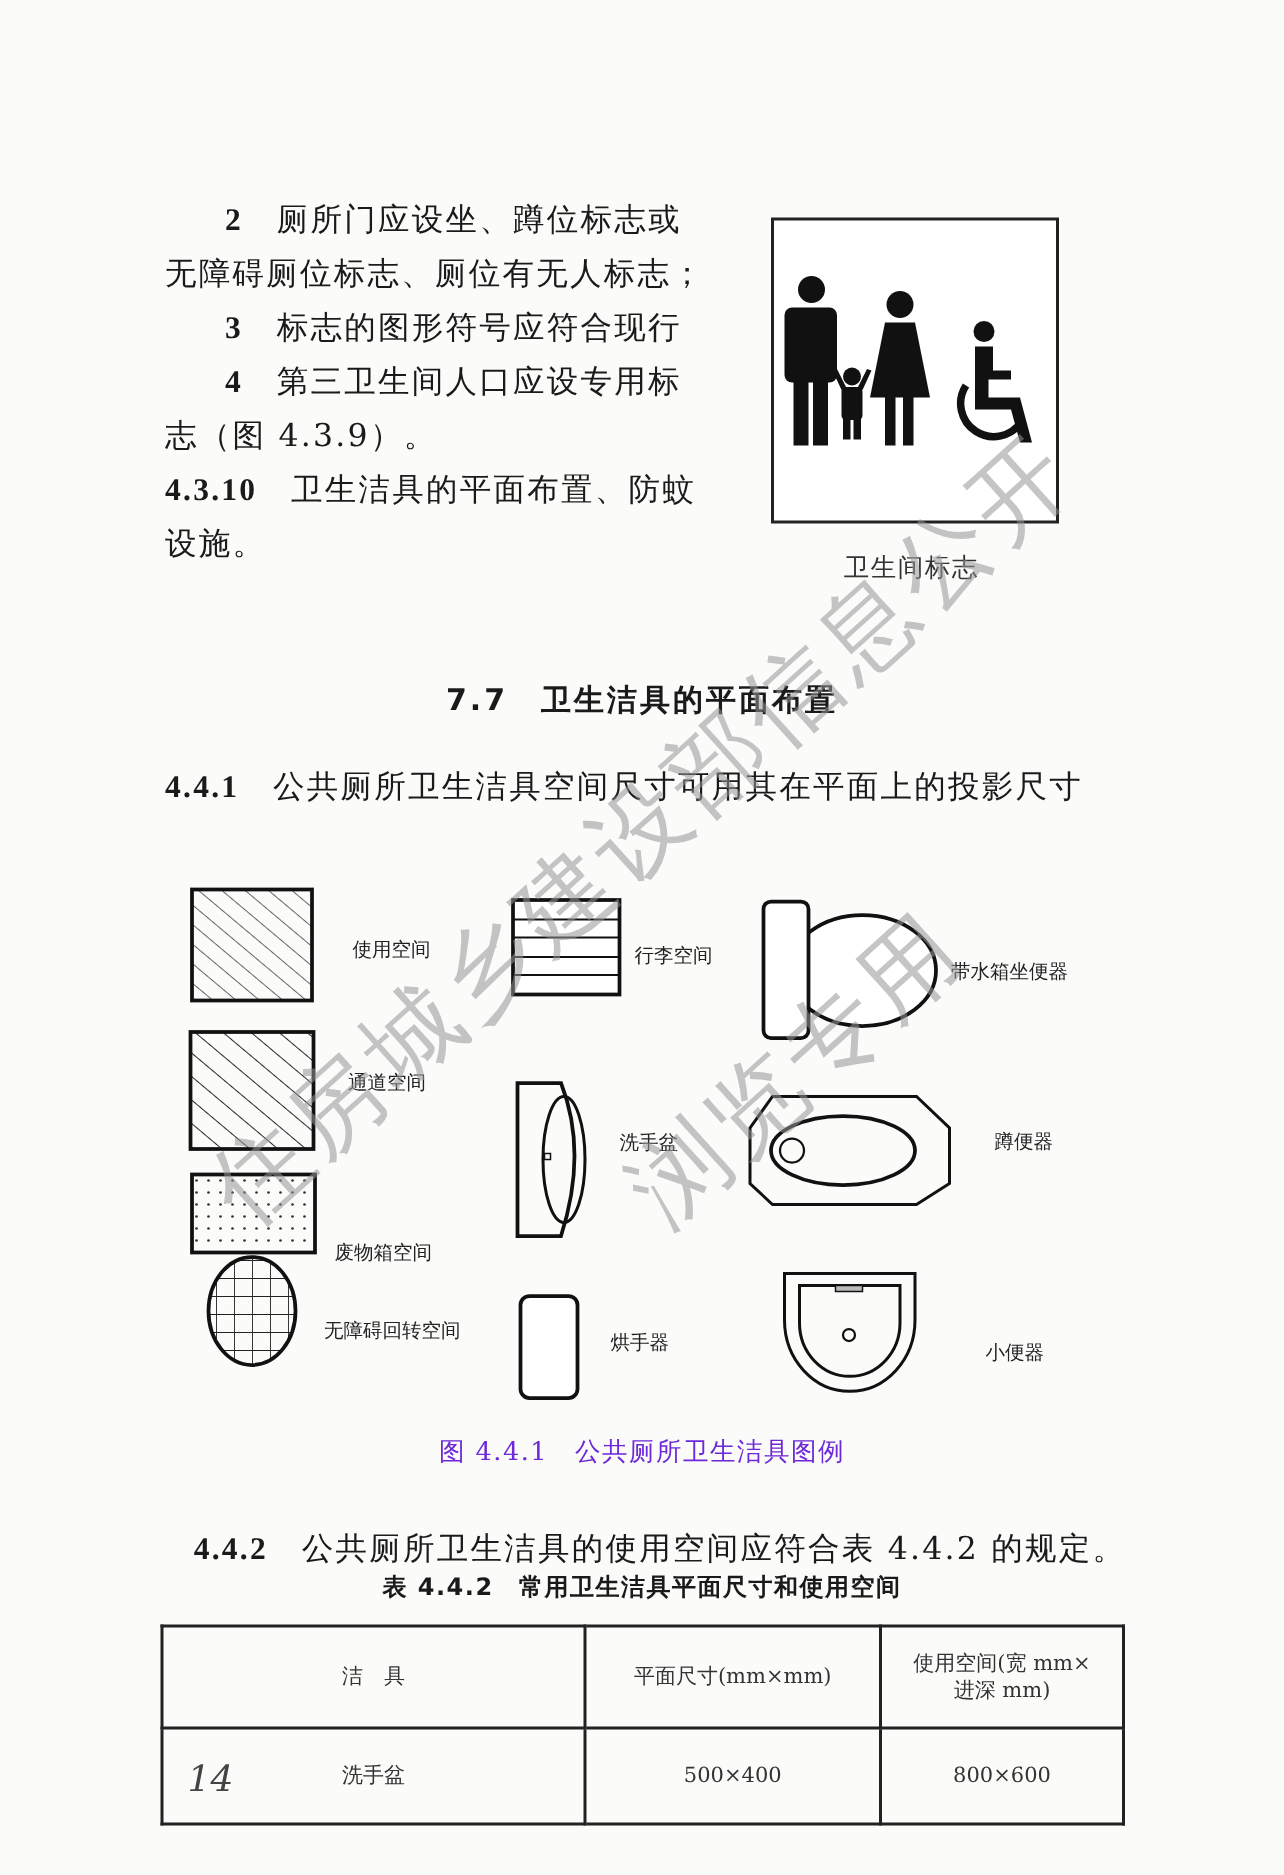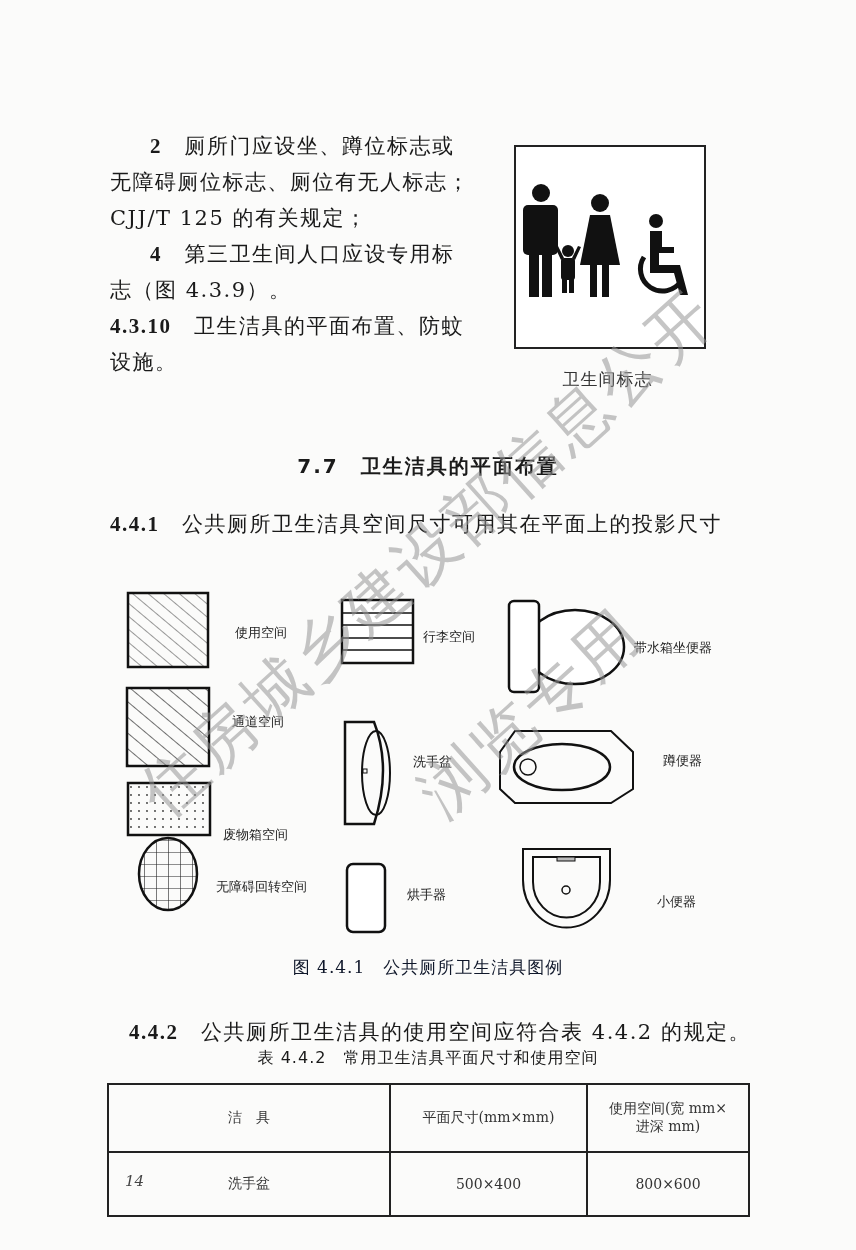--- a/index.html
+++ b/index.html
@@ -6,36 +6,36 @@
   body { width:856px; height:1250px; background:#fbfbfa; position:relative; overflow:hidden;
          font-family:"DejaVu Serif","Liberation Serif",serif; color:#1a1a1a; }
   .abs { position:absolute; }
   .para { font-size:21px; line-height:36px; letter-spacing:1.5px; }
   .bold-num { font-weight:bold; font-family:"Liberation Serif",serif; }
   .sign-box { left:514px; top:145px; width:188px; height:200px; border:2px solid #222; background:#fff; }
   .caption-sm { font-size:17px; color:#333; text-align:center; line-height:30px; letter-spacing:1px; }
   .section-title { left:0; width:856px; top:453px; text-align:center; font-size:20px; font-weight:bold;
                    font-family:"DejaVu Sans",sans-serif; letter-spacing:2px; }
   .legend-label { font-size:13px; color:#222; font-family:Liberation Sans, sans-serif; }
-  .fig-caption { left:0; width:856px; top:956px; text-align:center; font-size:17px; color:#0f172a; letter-spacing:1px; }
-  .tbl-title { left:0; width:856px; top:1048px; text-align:center; font-size:16px; font-weight:normal;
+  .fig-caption { left:0; width:856px; top:956px; text-align:center; font-size:17px; color:#6d28d9; letter-spacing:1px; }
+  .tbl-title { left:0; width:856px; top:1048px; text-align:center; font-size:16px; font-weight:bold;
                font-family:"DejaVu Sans",sans-serif; letter-spacing:1px; }
   table.spec { position:absolute; left:107px; top:1083px; width:643px; border-collapse:collapse; font-size:14px; }
   table.spec td { border:2px solid #222; height:32px; text-align:center; color:#333; padding:15px; }
-  .page-num { left:125px; top:1172px; font-size:15px; font-style:italic; color:#444; }
+  .page-num { left:125px; top:1172px; font-size:24px; font-style:italic; color:#444; }
   .wm { position:absolute; color:rgba(150,150,150,0.55); font-size:64px; font-family:"DejaVu Serif",serif;
         white-space:nowrap; transform-origin:left center; pointer-events:none; letter-spacing:4px; }
 </style>
 </head>
 <body>
 
 <div class="abs para" style="left:110px;top:128px;width:370px;">
   <div style="padding-left:40px;"><span class="bold-num">2</span>　<span>厕所门应设坐、蹲位标志或</span></div>
   <div>无障碍厕位标志、厕位有无人标志；</div>
-  <div>CJJ/T 125 的有关规定；</div>
+  <div style="padding-left:40px;"><span class="bold-num">3</span>　<span>标志的图形符号应符合现行</span></div>
   <div style="padding-left:40px;"><span class="bold-num">4</span>　<span>第三卫生间人口应设专用标</span></div>
   <div>志（图 4.3.9）。</div>
   <div><span class="bold-num">4.3.10</span>　<span>卫生洁具的平面布置、防蚊</span></div>
   <div>设施。</div>
 </div>
 
 <div class="abs sign-box">
   <svg width="188" height="200" viewBox="0 0 188 200">
     <g fill="#111">
       <circle cx="25" cy="46" r="9"></circle>

